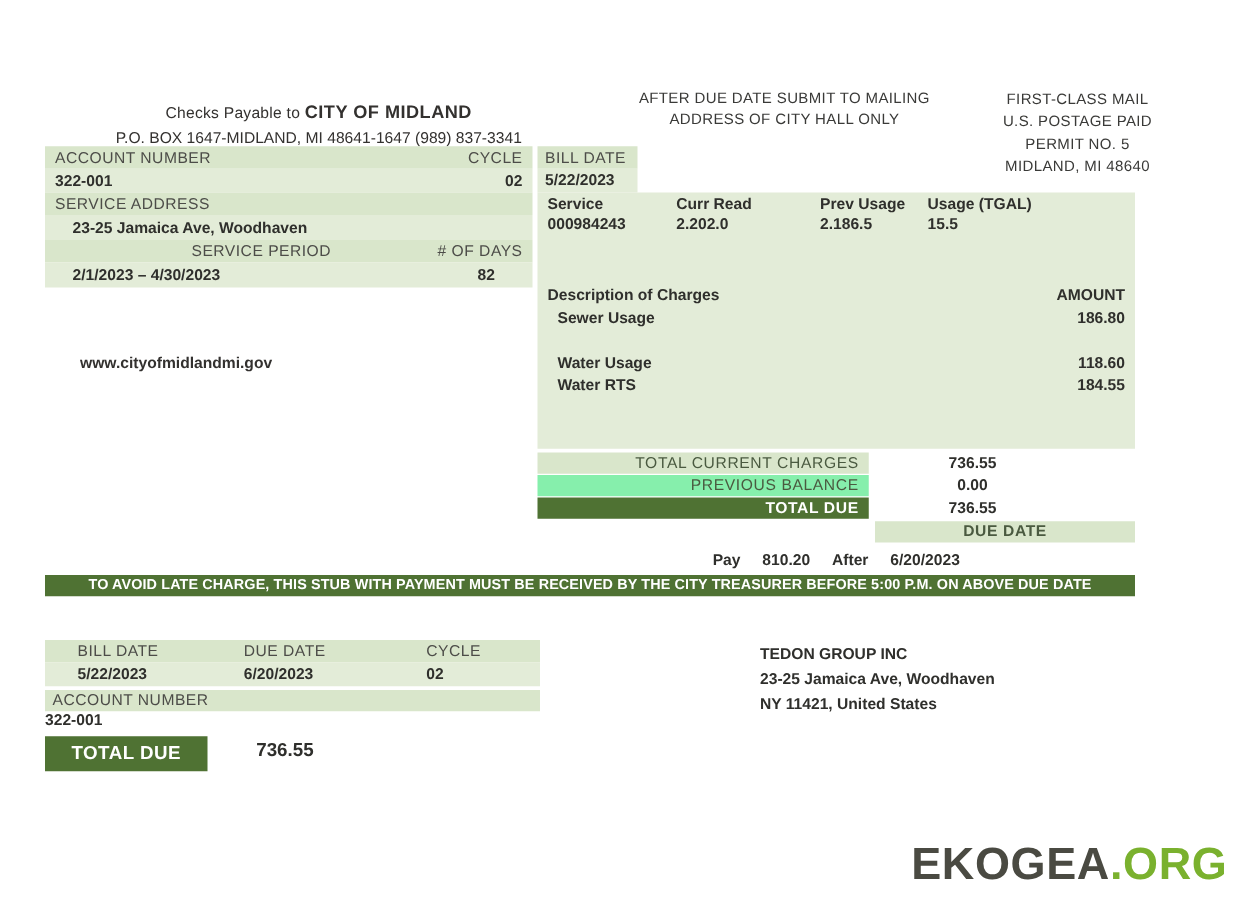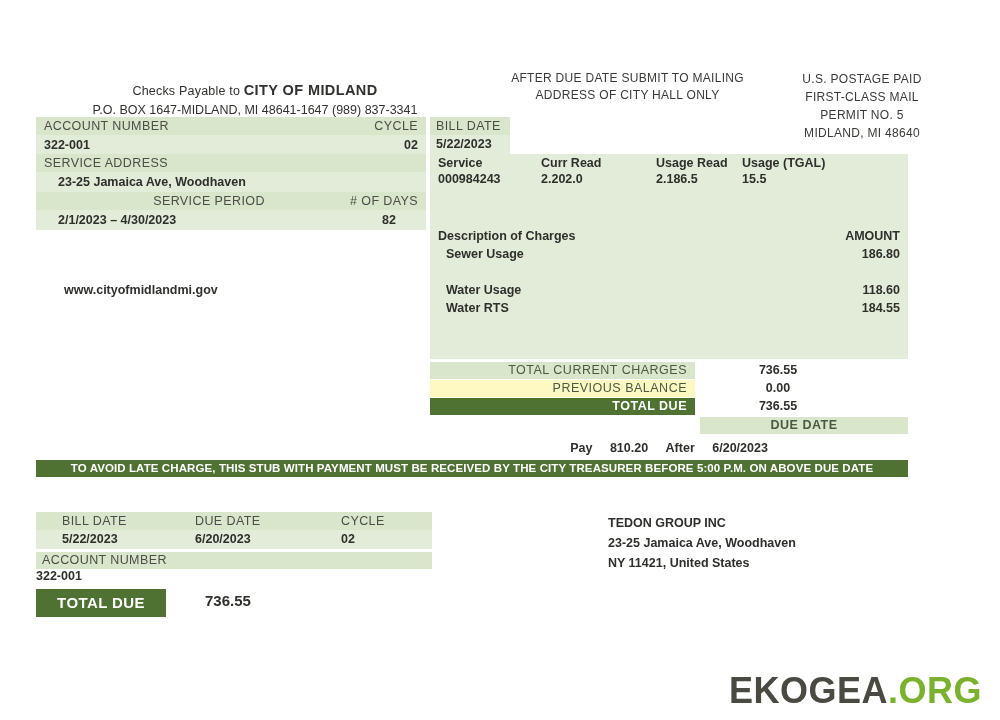--- a/index.html
+++ b/index.html
@@ -213,21 +213,21 @@
     position: absolute;
     left: 703px; width: 150px; height: 17px;
     font-size: 12.5px;
     font-weight: bold;
     text-align: center;
     line-height: 17px;
     color: #2f2f2c;
   }
   #tot-cur-label { top: 362px; background: #d9e6cb; color: #4a5a40; }
   #tot-cur-value { top: 362px; }
-  #tot-prev-label { top: 380px; background: #fef9c3; color: #4a5a40; }
+  #tot-prev-label { top: 380px; background: #86efac; color: #4a5a40; }
   #tot-prev-value { top: 380px; }
   #tot-due-label {
     top: 398px; background: #4f7233; color: #ffffff; font-weight: bold;
   }
   #tot-due-value { top: 398px; }
 
   #due-date-label {
     position: absolute;
     left: 700px; top: 417px; width: 208px; height: 17px;
     background: #d9e6cb;
@@ -350,22 +350,22 @@
     </div>
     <div>P.O. BOX 1647-MIDLAND, MI 48641-1647 (989) 837-3341</div>
   </div>
 
   <div class="hdr-mid">
     <div>AFTER DUE DATE SUBMIT TO MAILING</div>
     <div>ADDRESS OF CITY HALL ONLY</div>
   </div>
 
   <div class="hdr-right">
+    <div>FIRST-CLASS MAIL</div>
     <div>U.S. POSTAGE PAID</div>
-    <div>FIRST-CLASS MAIL</div>
     <div>PERMIT NO. 5</div>
     <div>MIDLAND, MI 48640</div>
   </div>
 
   <div class="lbl-row" id="acct-label-row">
     <span>ACCOUNT NUMBER</span>
     <span>CYCLE</span>
   </div>
   <div class="lbl-row" id="acct-value-row">
     <span>322-001</span>
@@ -391,21 +391,21 @@
   <div id="website">www.cityofmidlandmi.gov</div>
 
   <div id="bill-date-label">BILL DATE</div>
   <div id="bill-date-value">5/22/2023</div>
 
   <div id="detail-panel"></div>
 
   <div id="usage-head">
     <span class="usage-cell c-service">Service</span>
     <span class="usage-cell c-curr">Curr Read</span>
-    <span class="usage-cell c-prev">Usage Read</span>
+    <span class="usage-cell c-prev">Prev Usage</span>
     <span class="usage-cell c-usage">Usage (TGAL)</span>
   </div>
   <div id="usage-row">
     <span class="usage-cell c-service">000984243</span>
     <span class="usage-cell c-curr">2.202.0</span>
     <span class="usage-cell c-prev">2.186.5</span>
     <span class="usage-cell c-usage">15.5</span>
   </div>
 
   <div id="charges-head">

